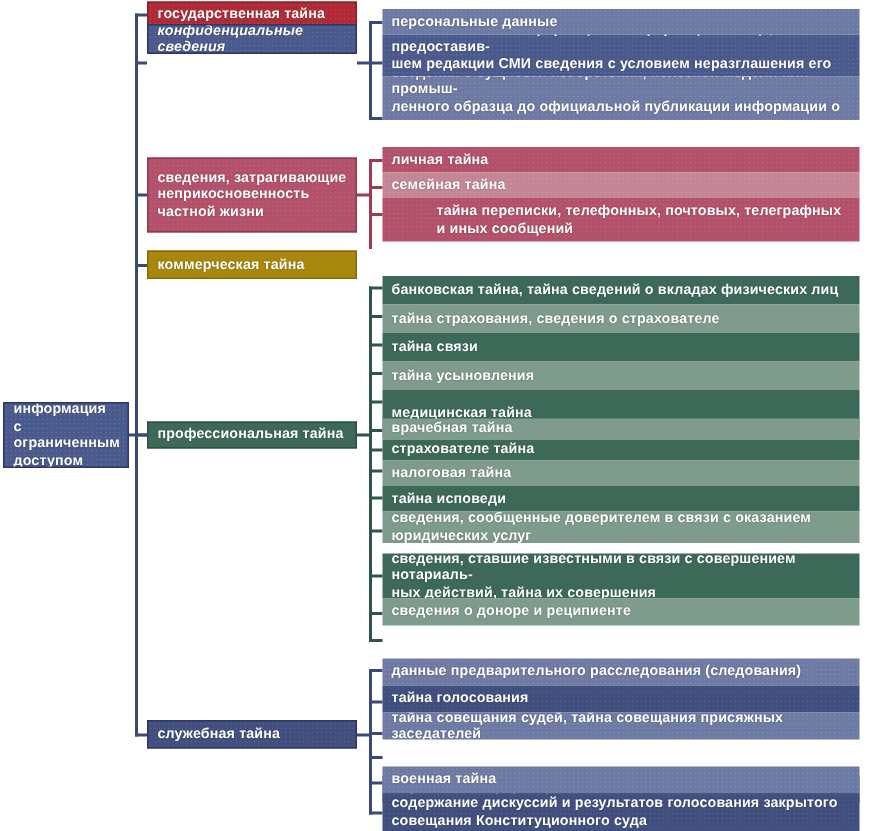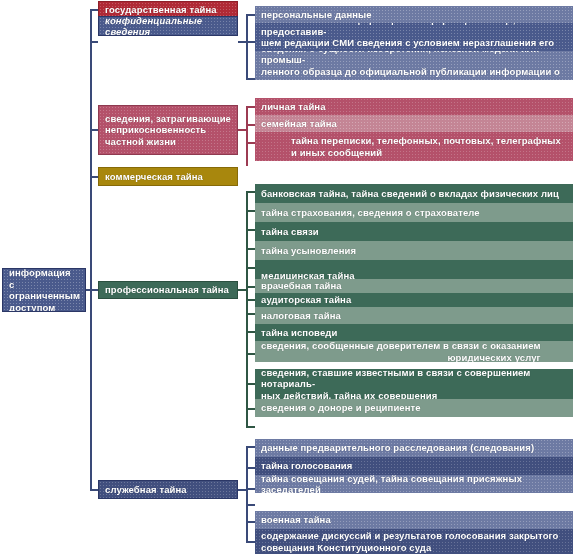--- a/index.html
+++ b/index.html
@@ -184,29 +184,29 @@
   <div class="node leaf-green-l" style="left:255px;top:241px;width:318px;height:19px;">
     <span>тайна усыновления</span>
   </div>
   <div class="node leaf-green-d" style="left:255px;top:260px;width:318px;height:32px;">
     <span>медицинская тайна</span>
   </div>
   <div class="node leaf-green-l" style="left:255px;top:279px;width:318px;height:14px;">
     <span>врачебная тайна</span>
   </div>
   <div class="node leaf-green-d" style="left:255px;top:293px;width:318px;height:14px;">
-    <span>аудиторская тайна</span>
+    <span>страхователе тайна</span>
   </div>
   <div class="node leaf-green-l" style="left:255px;top:307px;width:318px;height:17px;">
     <span>налоговая тайна</span>
   </div>
   <div class="node leaf-green-d" style="left:255px;top:324px;width:318px;height:17px;">
     <span>тайна исповеди</span>
   </div>
-  <div class="node leaf-green-l multi" style="left:255px;top:341px;width:318px;height:21px;text-align:right;">
+  <div class="node leaf-green-l multi" style="left:255px;top:341px;width:318px;height:21px;">
     <div>
       <span>сведения, сообщенные доверителем в связи с оказанием</span>
       <span>юридических услуг</span>
     </div>
   </div>
   <div class="node leaf-green-d multi" style="left:255px;top:369px;width:318px;height:30px;">
     <div>
       <span>сведения, ставшие известными в связи с совершением нотариаль-</span>
       <span>ных действий, тайна их совершения</span>
     </div>

